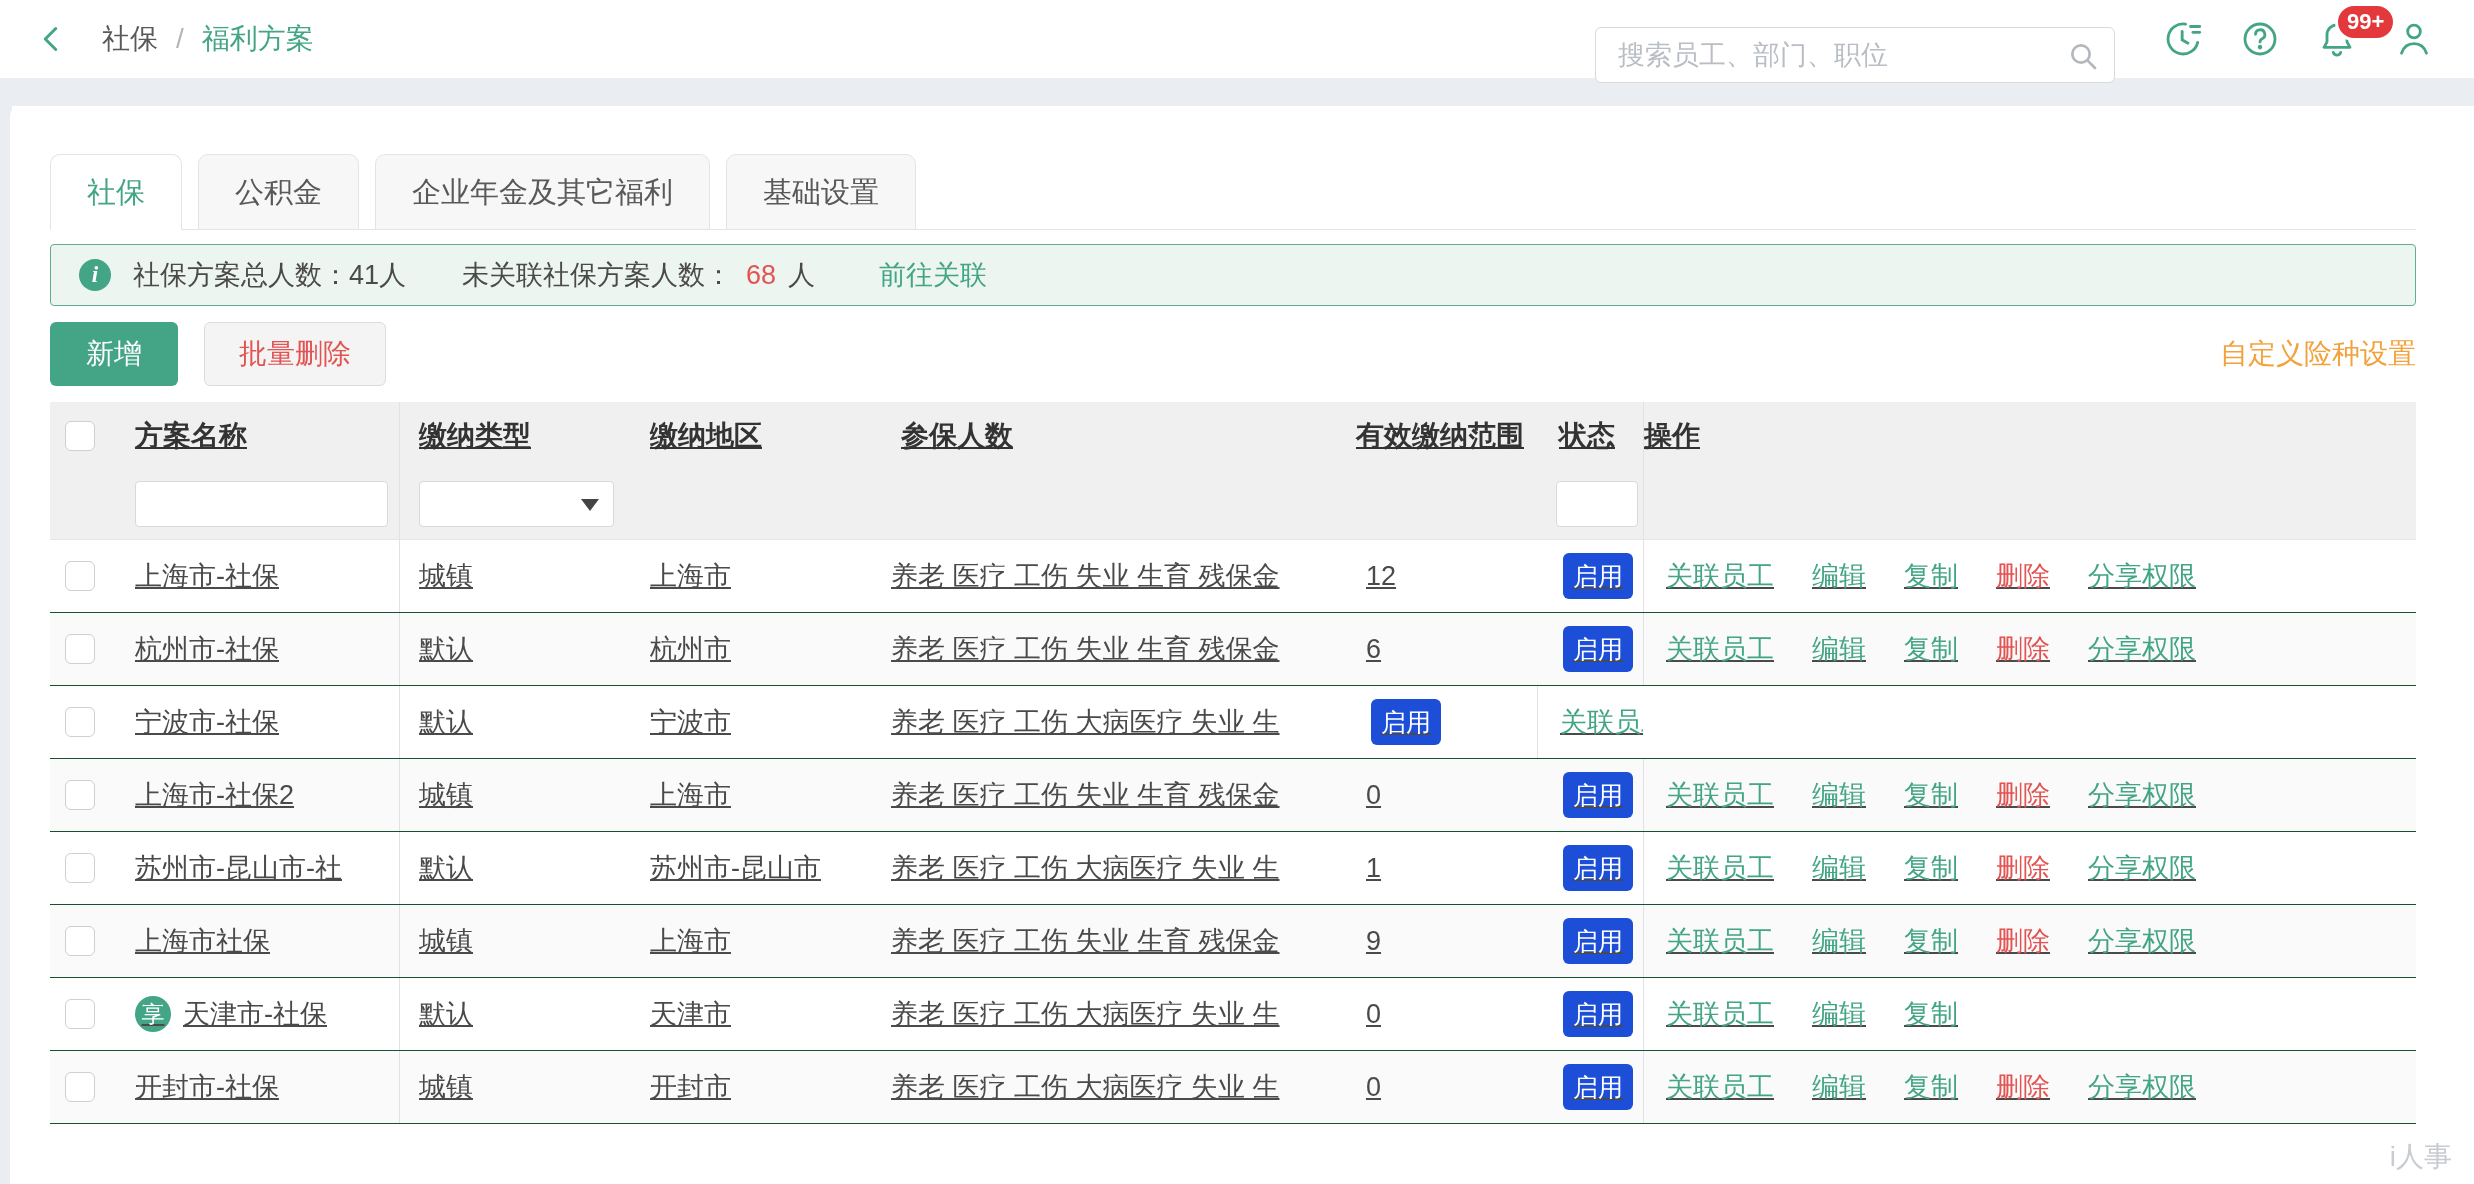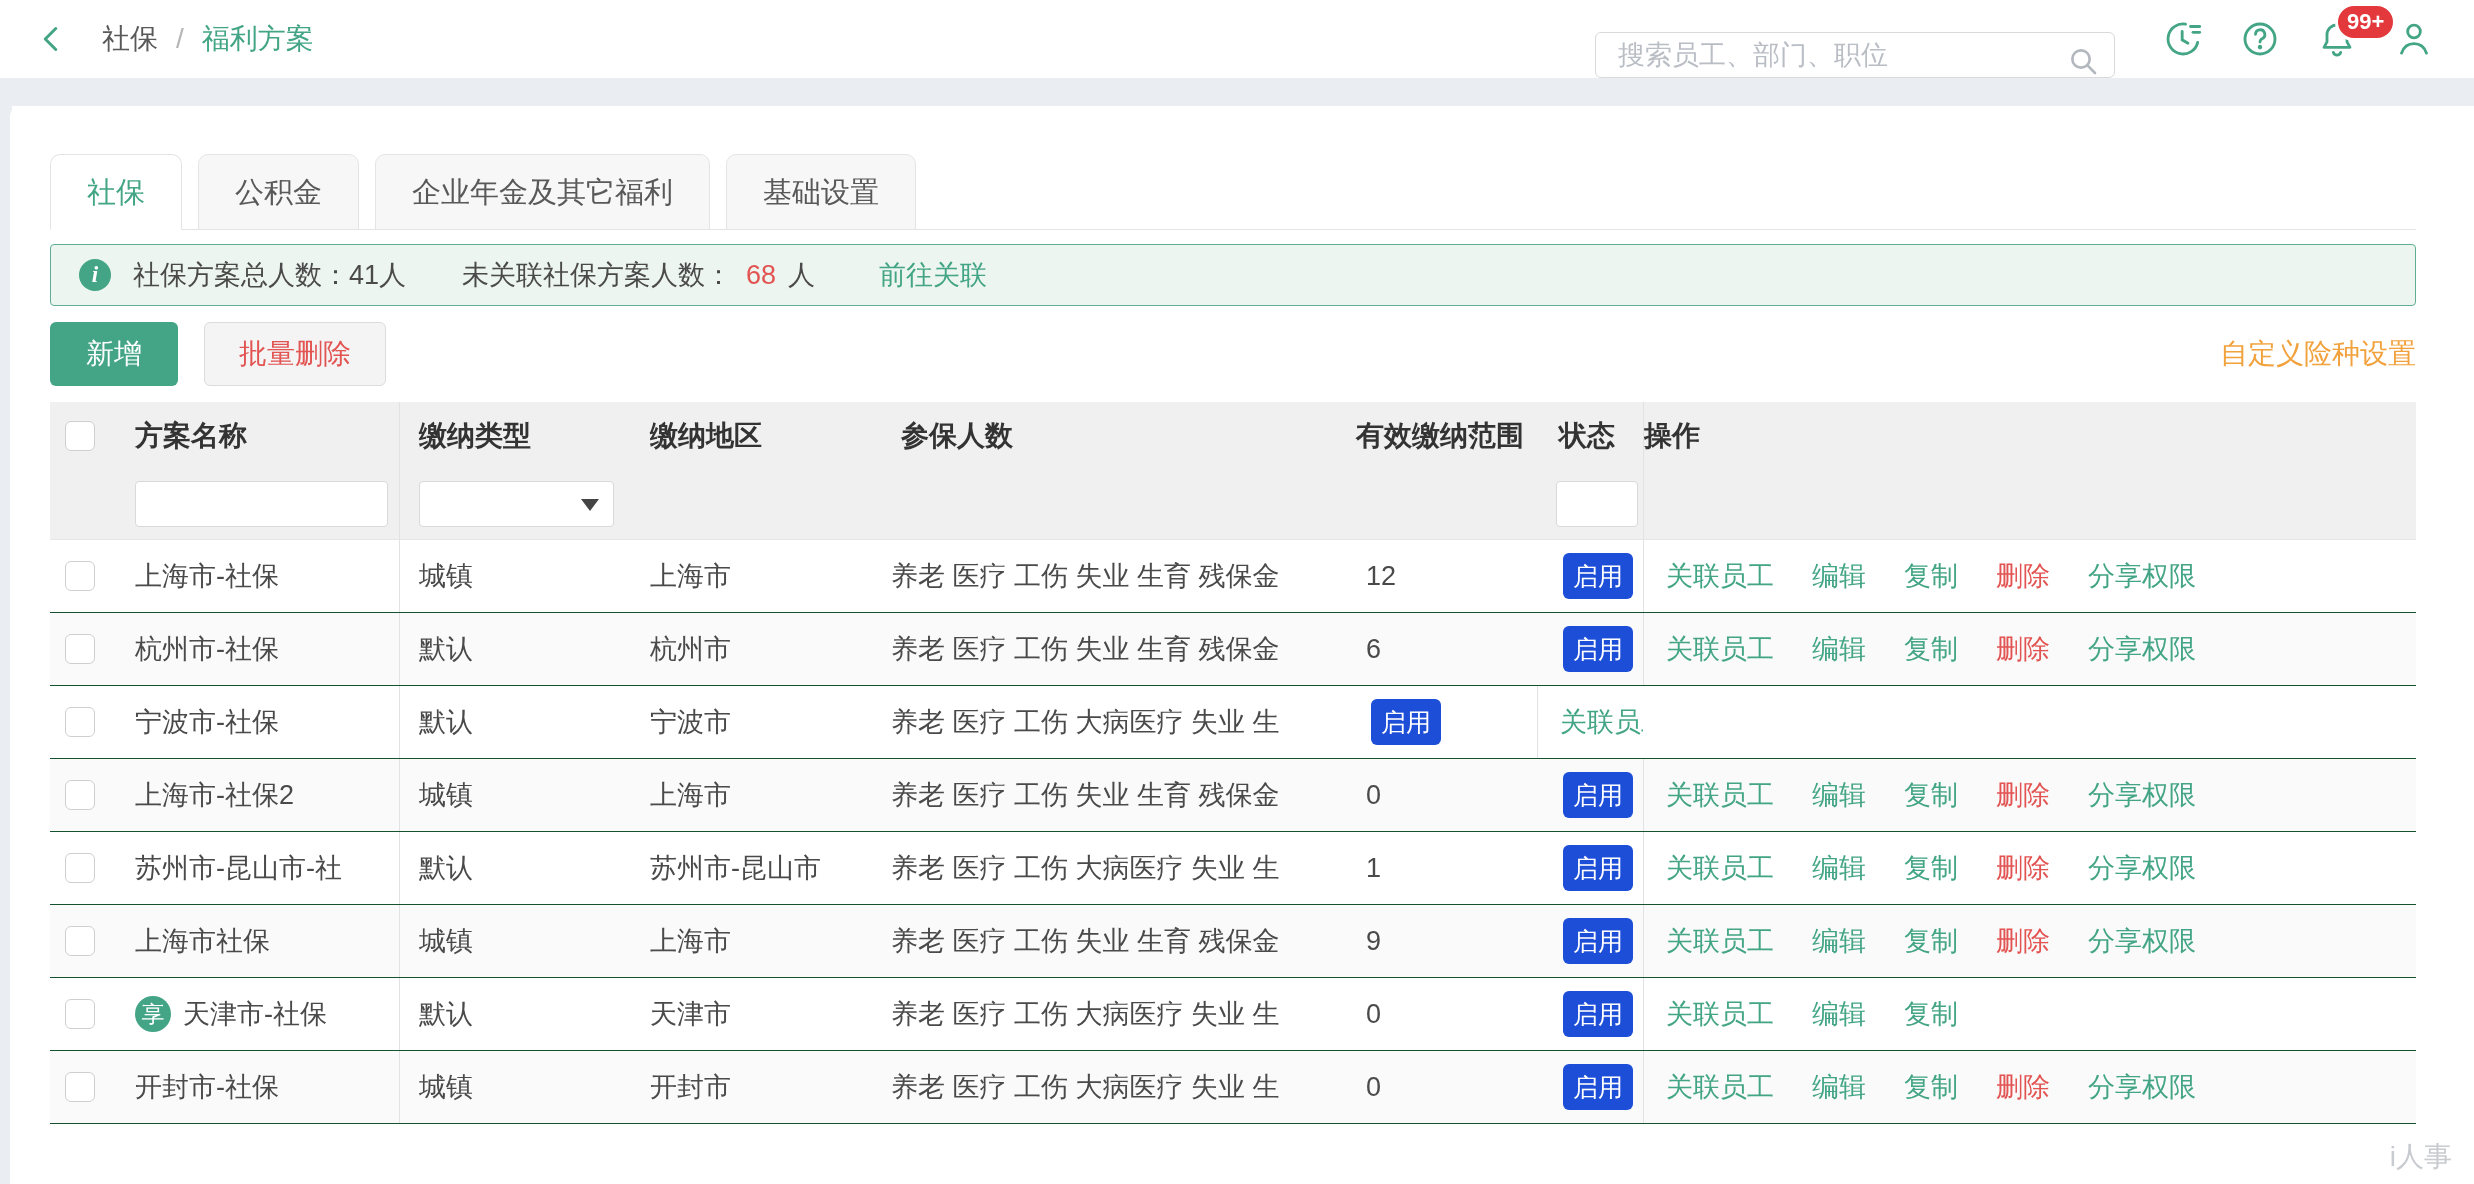--- a/index.html
+++ b/index.html
@@ -11,21 +11,21 @@
   .page{width:2474px;height:1184px;display:flex;flex-direction:column;position:relative;}
 
   
   .topbar{height:78px;flex:none;background:#fff;display:flex;align-items:center;padding:0 26px;box-sizing:border-box;}
   .back{width:40px;height:40px;display:flex;align-items:center;justify-content:center;margin:0 30px 0 6px;cursor:pointer;}
   .breadcrumb{display:flex;align-items:center;gap:18px;font-size:28px;white-space:nowrap;}
   .bc-parent{color:#595959;cursor:pointer;}
   .bc-sep{color:#b5b5b5;}
   .bc-current{color:#43a585;}
   .spacer{flex:1;}
-  .search{position:relative;width:520px;height:46px;margin-right:48px;flex:none;margin-top:32px;}
+  .search{position:relative;width:520px;height:56px;margin-right:48px;flex:none;margin-top:32px;}
   .search input{width:100%;height:100%;box-sizing:border-box;border:1px solid #d9d9d9;border-radius:6px;
     padding:0 64px 0 22px;font-size:27px;color:#333;outline:none;font-family:inherit;background:#fff;}
   .search input::placeholder{color:#b9bdc4;}
   .search-ic{position:absolute;right:16px;top:13px;width:32px;height:32px;cursor:pointer;}
   .top-icons{display:flex;align-items:center;gap:37px;padding-right:14px;}
   .tico{width:40px;height:40px;display:block;cursor:pointer;}
   .bell-wrap{position:relative;display:block;}
   .badge{position:absolute;top:-16px;left:18px;background:#e4393c;color:#fff;font-size:22px;line-height:1;
     padding:5px 9px;border-radius:20px;border:3px solid #fff;font-weight:700;white-space:nowrap;}
 
@@ -55,21 +55,21 @@
   
   .toolbar{margin-top:16px;display:flex;align-items:center;}
   .btn-add{height:64px;padding:0 36px;background:#43a585;color:#fff;font-size:28px;border:none;border-radius:6px;
     cursor:pointer;font-family:inherit;text-align:center;}
   .btn-del{height:64px;padding:0 34px;background:#f4f4f5;color:#e25452;font-size:28px;border:1px solid #dcdcdc;
     border-radius:6px;margin-left:26px;cursor:pointer;font-family:inherit;}
   .custom-link{margin-left:auto;color:#f2a23d;font-size:28px;cursor:pointer;white-space:nowrap;}
 
   
   .table{margin-top:16px;font-size:27px;color:#4a4a4a;}
-  .trow{display:grid;grid-template-columns:60px 290px 240px 240px 465px 192px 106px 1fr;align-items:center;}
+  .trow{display:grid;grid-template-columns:60px 290px 240px 240px 465px 192px 106px 1fr;align-items:center;text-decoration:underline;}
   .cell{height:100%;display:flex;align-items:center;box-sizing:border-box;white-space:nowrap;}
   .c1{justify-content:center;}
   .c2{padding-left:25px;border-right:1px solid #e2e2e4;overflow:hidden;}
   .c3{padding-left:19px;}
   .c4{padding-left:10px;}
   .c5{padding-left:11px;overflow:hidden;}
   .c6{padding-left:21px;}
   .c7{padding-left:22px;}
   .c8{border-left:1px solid #e2e2e4;overflow:hidden;}
   .thead{height:67px;background:#f0f0f1;font-size:28px;font-weight:600;color:#333;}

